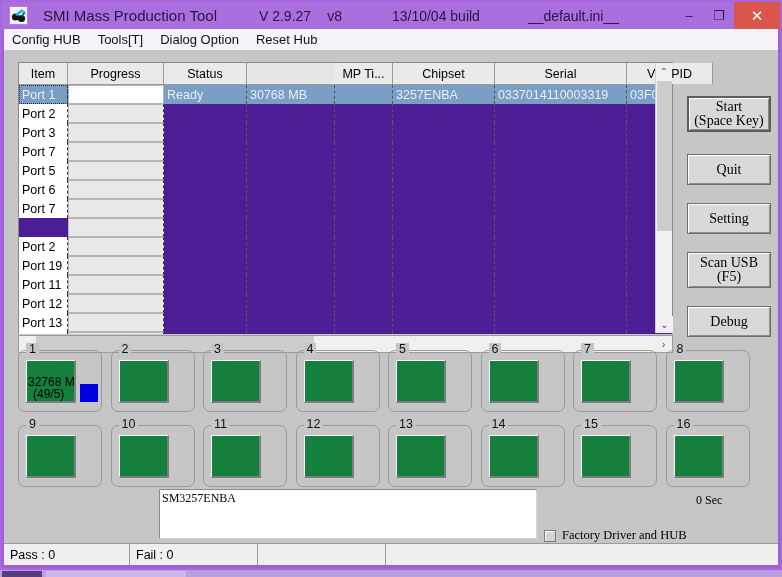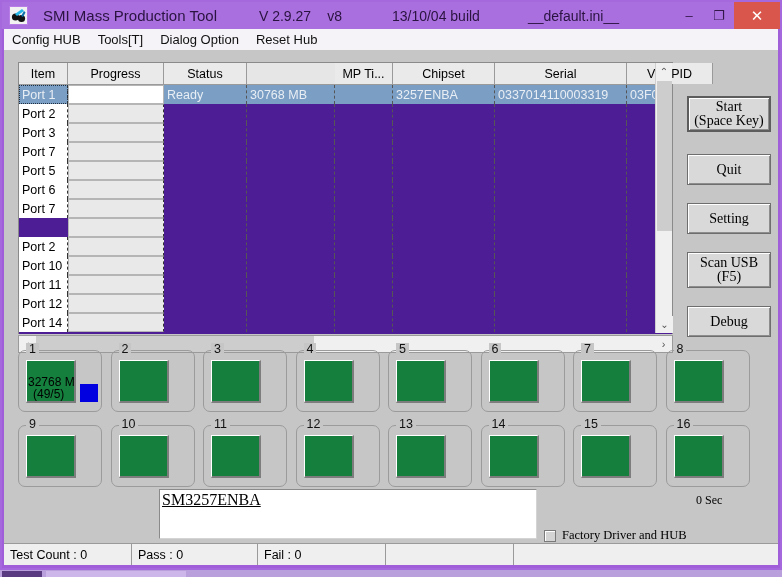--- a/index.html
+++ b/index.html
@@ -86,22 +86,22 @@
               background:#c6c6c6;padding:0 3px;line-height:13px;}
   .pbox{position:absolute;left:8px;top:17px;width:50px;height:43px;background:#15803d;
         border:1px solid #fff;border-right:2px solid #7d7d7d;border-bottom:2px solid #7d7d7d;
         box-sizing:border-box;font-size:12px;color:#000;overflow:hidden;}
   .pbox .l1{position:absolute;left:1px;top:14px;white-space:nowrap;}
   .pbox .l2{position:absolute;left:6px;top:26px;white-space:nowrap;}
   .pled{position:absolute;left:62px;top:41px;width:18px;height:18px;background:#0000e0;}
   
   .logbox{position:absolute;left:155px;top:439px;width:378px;height:50px;background:#fff;
           border:1px solid #8a8a8a;border-right:1px solid #d4d4d4;border-bottom:1px solid #d4d4d4;
-          box-sizing:border-box;font-family:"Liberation Serif", serif;font-size:16px;color:#000;
-          padding:1px 2px;text-decoration:underline;}
+          box-sizing:border-box;font-family:"Liberation Serif", serif;font-size:12px;color:#000;
+          padding:1px 2px;}
   .seclabel{position:absolute;left:692px;top:443px;font-family:"Liberation Serif", serif;
             font-size:12px;color:#000;}
   .factory{position:absolute;left:540px;top:478px;display:flex;align-items:center;}
   .chk{width:12px;height:12px;background:#d4d4d4;border:1px solid #7a7a7a;
        box-shadow:inset 1px 1px 0 #fff;box-sizing:border-box;}
   .factory-lbl{font-family:"Liberation Serif", serif;font-size:12.5px;color:#000;margin-left:6px;white-space:nowrap;}
   
   .statusbar{position:absolute;left:2px;top:541px;width:774px;height:22px;background:#efefef;
              border-top:1px solid #9a9a9a;display:flex;box-sizing:border-box;}
   .sb-cell{border-right:1px solid #9a9a9a;display:flex;align-items:center;padding-left:6px;
@@ -246,41 +246,51 @@
               <div class="gc item" style="width: 49px;">Port 2</div>
               <div class="gc prog" style="width: 96px;"></div>
               <div class="gc" style="width: 83px;"></div>
               <div class="gc" style="width: 88px;"></div>
               <div class="gc" style="width: 58px;"></div>
               <div class="gc" style="width: 102px;"></div>
               <div class="gc" style="width: 132px;"></div>
               <div class="gc" style="width: 86px;"></div>
             </div>
             <div class="grow">
-              <div class="gc item" style="width: 49px;">Port 10</div>
+              <div class="gc item" style="width: 49px;">Port 19</div>
               <div class="gc prog" style="width: 96px;"></div>
               <div class="gc" style="width: 83px;"></div>
               <div class="gc" style="width: 88px;"></div>
               <div class="gc" style="width: 58px;"></div>
               <div class="gc" style="width: 102px;"></div>
               <div class="gc" style="width: 132px;"></div>
               <div class="gc" style="width: 86px;"></div>
             </div>
             <div class="grow">
               <div class="gc item" style="width: 49px;">Port 11</div>
               <div class="gc prog" style="width: 96px;"></div>
               <div class="gc" style="width: 83px;"></div>
               <div class="gc" style="width: 88px;"></div>
               <div class="gc" style="width: 58px;"></div>
               <div class="gc" style="width: 102px;"></div>
               <div class="gc" style="width: 132px;"></div>
               <div class="gc" style="width: 86px;"></div>
             </div>
             <div class="grow">
               <div class="gc item" style="width: 49px;">Port 12</div>
+              <div class="gc prog" style="width: 96px;"></div>
+              <div class="gc" style="width: 83px;"></div>
+              <div class="gc" style="width: 88px;"></div>
+              <div class="gc" style="width: 58px;"></div>
+              <div class="gc" style="width: 102px;"></div>
+              <div class="gc" style="width: 132px;"></div>
+              <div class="gc" style="width: 86px;"></div>
+            </div>
+            <div class="grow">
+              <div class="gc item" style="width: 49px;">Port 13</div>
               <div class="gc prog" style="width: 96px;"></div>
               <div class="gc" style="width: 83px;"></div>
               <div class="gc" style="width: 88px;"></div>
               <div class="gc" style="width: 58px;"></div>
               <div class="gc" style="width: 102px;"></div>
               <div class="gc" style="width: 132px;"></div>
               <div class="gc" style="width: 86px;"></div>
             </div>
             <div class="grow">
               <div class="gc item" style="width: 49px;">Port 14</div>
@@ -469,21 +479,20 @@
       <div class="seclabel">0 Sec</div>
 
       <div class="factory">
         <span class="chk"></span>
         <span class="factory-lbl">Factory Driver and HUB</span>
       </div>
 
     </div>
 
     <div class="statusbar">
-      <div class="sb-cell sb1">Test Count : 0</div>
       <div class="sb-cell sb2">Pass : 0</div>
       <div class="sb-cell sb3">Fail : 0</div>
       <div class="sb-cell sb4"></div>
       <div class="sb-cell sb5"></div>
     </div>
 
   </div>
 
   <div class="taskbar"></div>
   <div class="tb-icon"></div>

